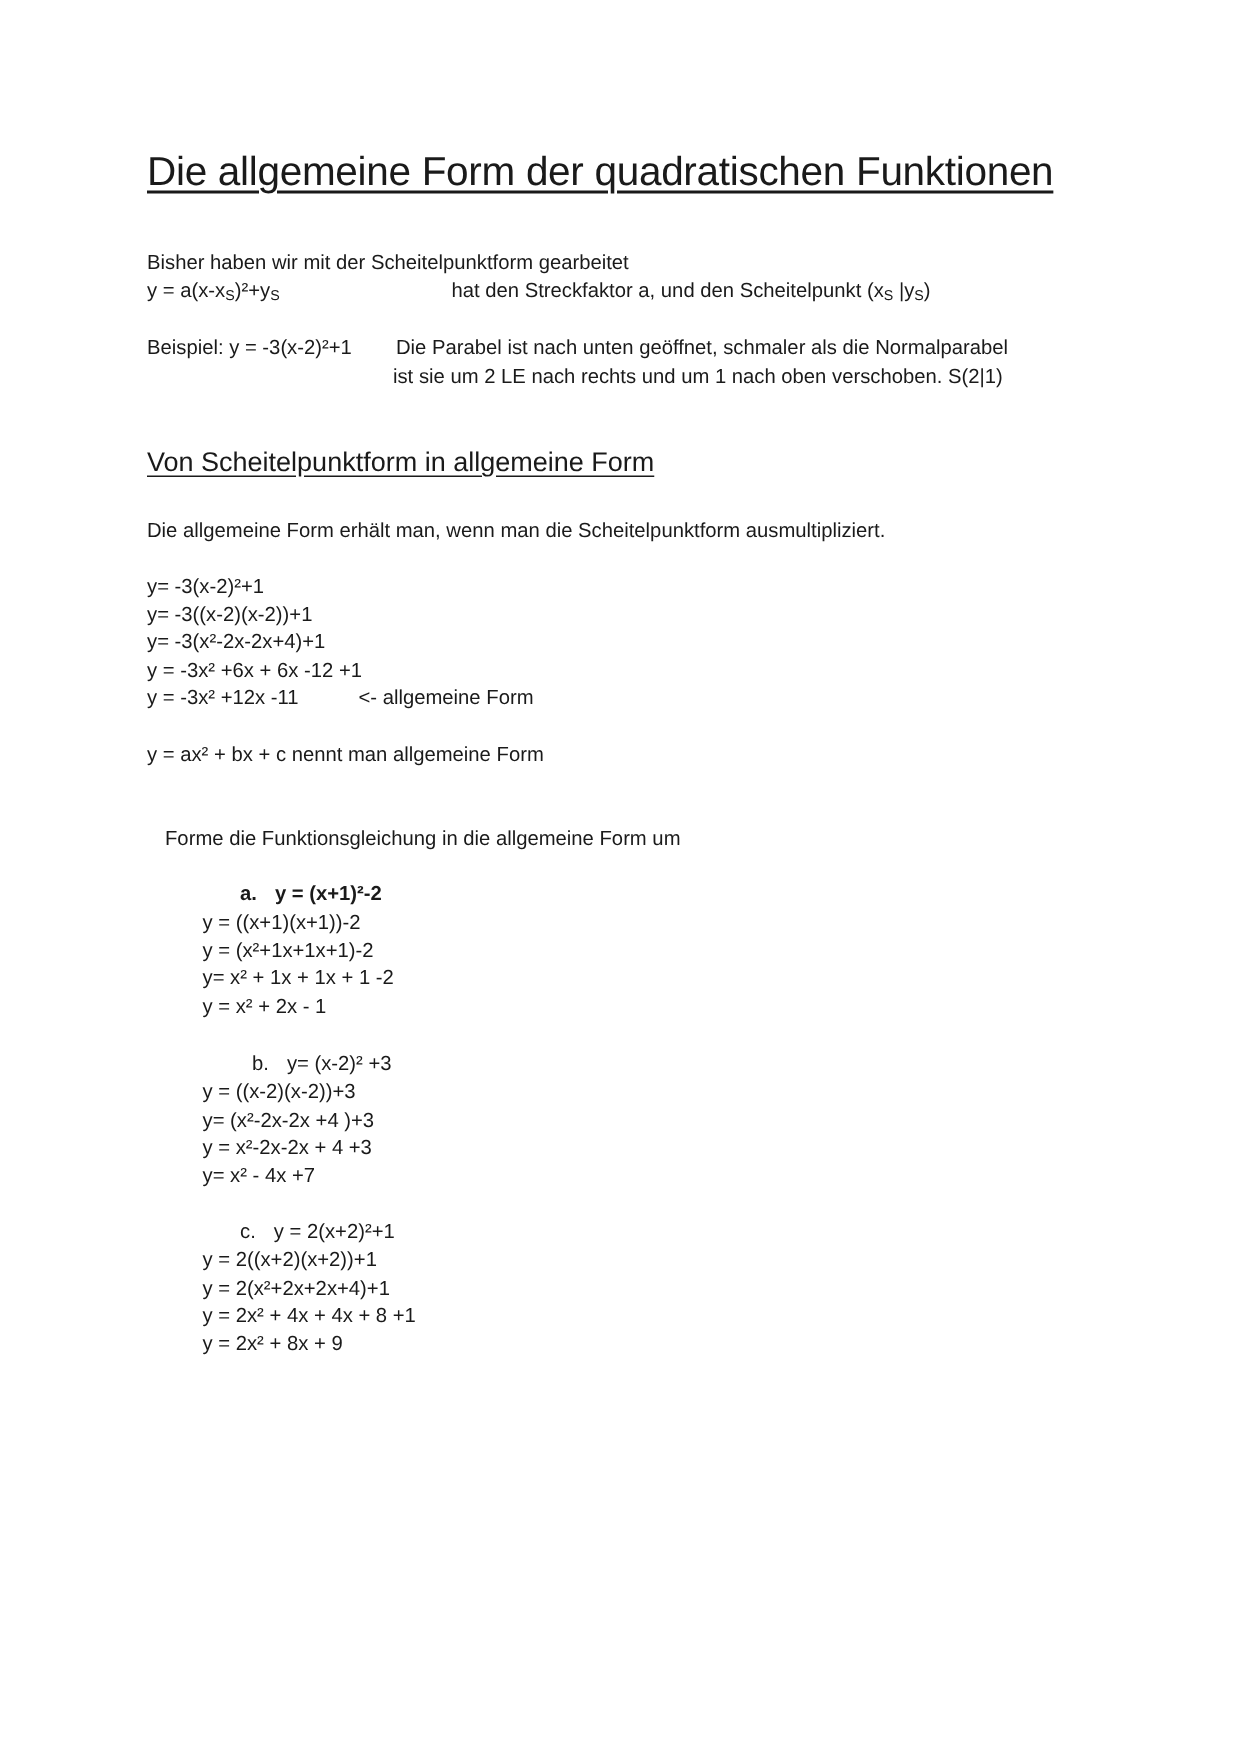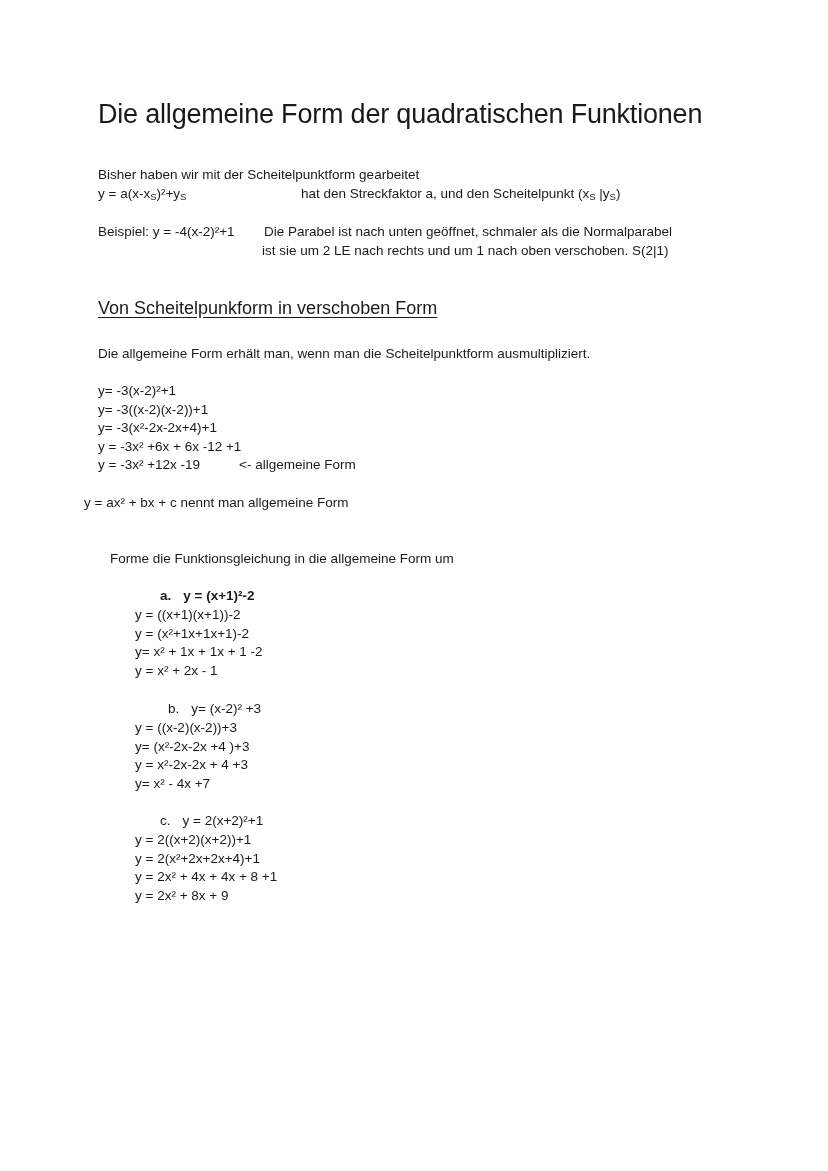--- a/index.html
+++ b/index.html
@@ -3,21 +3,21 @@
 <meta charset="utf-8">
 <style>
   html, body { margin: 0; padding: 0; background: #ffffff; }
   body {
     width: 828px; height: 1171px; position: relative; overflow: hidden;
     font-family: "Liberation Sans", "DejaVu Sans", sans-serif;
     color: #1a1a1a;
   }
   .abs { position: absolute; white-space: nowrap; }
   .title {
-    left: 98px; top: 99px; font-size: 27px; 
+    left: 98px; top: 99px; font-size: 27px; text-decoration: underline;
     text-decoration-thickness: 2px; text-underline-offset: 4px; letter-spacing: -0.2px;
   }
   .h2 {
     left: 98px; top: 298px; font-size: 18px; text-decoration: underline;
     text-underline-offset: 3px;
   }
   .t { font-size: 13.5px; line-height: 18.6px; }
   sub { font-size: 9.5px; vertical-align: -2px; line-height: 0; }
   .lines div { height: 18.6px; line-height: 18.6px; }
 </style>
@@ -25,38 +25,38 @@
 <body>
 
 <div class="abs title">Die allgemeine Form der quadratischen Funktionen</div>
 
 <div class="abs t" style="left:98px; top:166px;">Bisher haben wir mit der Scheitelpunktform gearbeitet</div>
 
 <div class="abs t" style="left:98px; top:185px;"><span>y = a(x-x</span><sub>S</sub><span>)²+y</span><sub>S</sub></div>
 
 <div class="abs t" style="left:257px; top:185px;margin-left:44px;"><span>hat den Streckfaktor a, und den Scheitelpunkt (x</span><sub>S</sub><span> |y</span><sub>S</sub><span>)</span></div>
 
-<div class="abs t" style="left:98px; top:223px;">Beispiel: y = -4(x-2)²+1</div>
+<div class="abs t" style="left:98px; top:223px;">Beispiel: y = -3(x-2)²+1</div>
 <div class="abs t" style="left:264px; top:223px;">Die Parabel ist nach unten geöffnet, schmaler als die Normalparabel</div>
 <div class="abs t" style="left:262px; top:242px;">ist sie um 2 LE nach rechts und um 1 nach oben verschoben. S(2|1)</div>
 
-<div class="abs h2">Von Scheitelpunkform in verschoben Form</div>
+<div class="abs h2">Von Scheitelpunktform in allgemeine Form</div>
 
 <div class="abs t" style="left:98px; top:345px;">Die allgemeine Form erhält man, wenn man die Scheitelpunktform ausmultipliziert.</div>
 
 <div class="abs t lines" style="left:98px; top:382px;">
   <div>y= -3(x-2)²+1</div>
   <div>y= -3((x-2)(x-2))+1</div>
   <div>y= -3(x²-2x-2x+4)+1</div>
   <div>y = -3x² +6x + 6x -12 +1</div>
-  <div>y = -3x² +12x -19</div>
+  <div>y = -3x² +12x -11</div>
 </div>
 <div class="abs t" style="left:239px; top:456px;">&lt;- allgemeine Form</div>
 
-<div class="abs t" style="left:84px; top:494px;">y = ax² + bx + c  nennt man allgemeine Form</div>
+<div class="abs t" style="left:98px; top:494px;">y = ax² + bx + c  nennt man allgemeine Form</div>
 
 <div class="abs t" style="left:110px; top:550px;">Forme die Funktionsgleichung in die allgemeine Form um</div>
 
 <div class="abs t" style="left:160px; top:587px;font-weight:bold;"><span>a.</span><span style="display:inline-block;width:12px;"></span><span>y  = (x+1)²-2</span></div>
 <div class="abs t lines" style="left:135px; top:606px;">
   <div>y = ((x+1)(x+1))-2</div>
   <div>y = (x²+1x+1x+1)-2</div>
   <div>y= x² + 1x + 1x + 1 -2</div>
   <div>y = x² + 2x - 1</div>
 </div>

